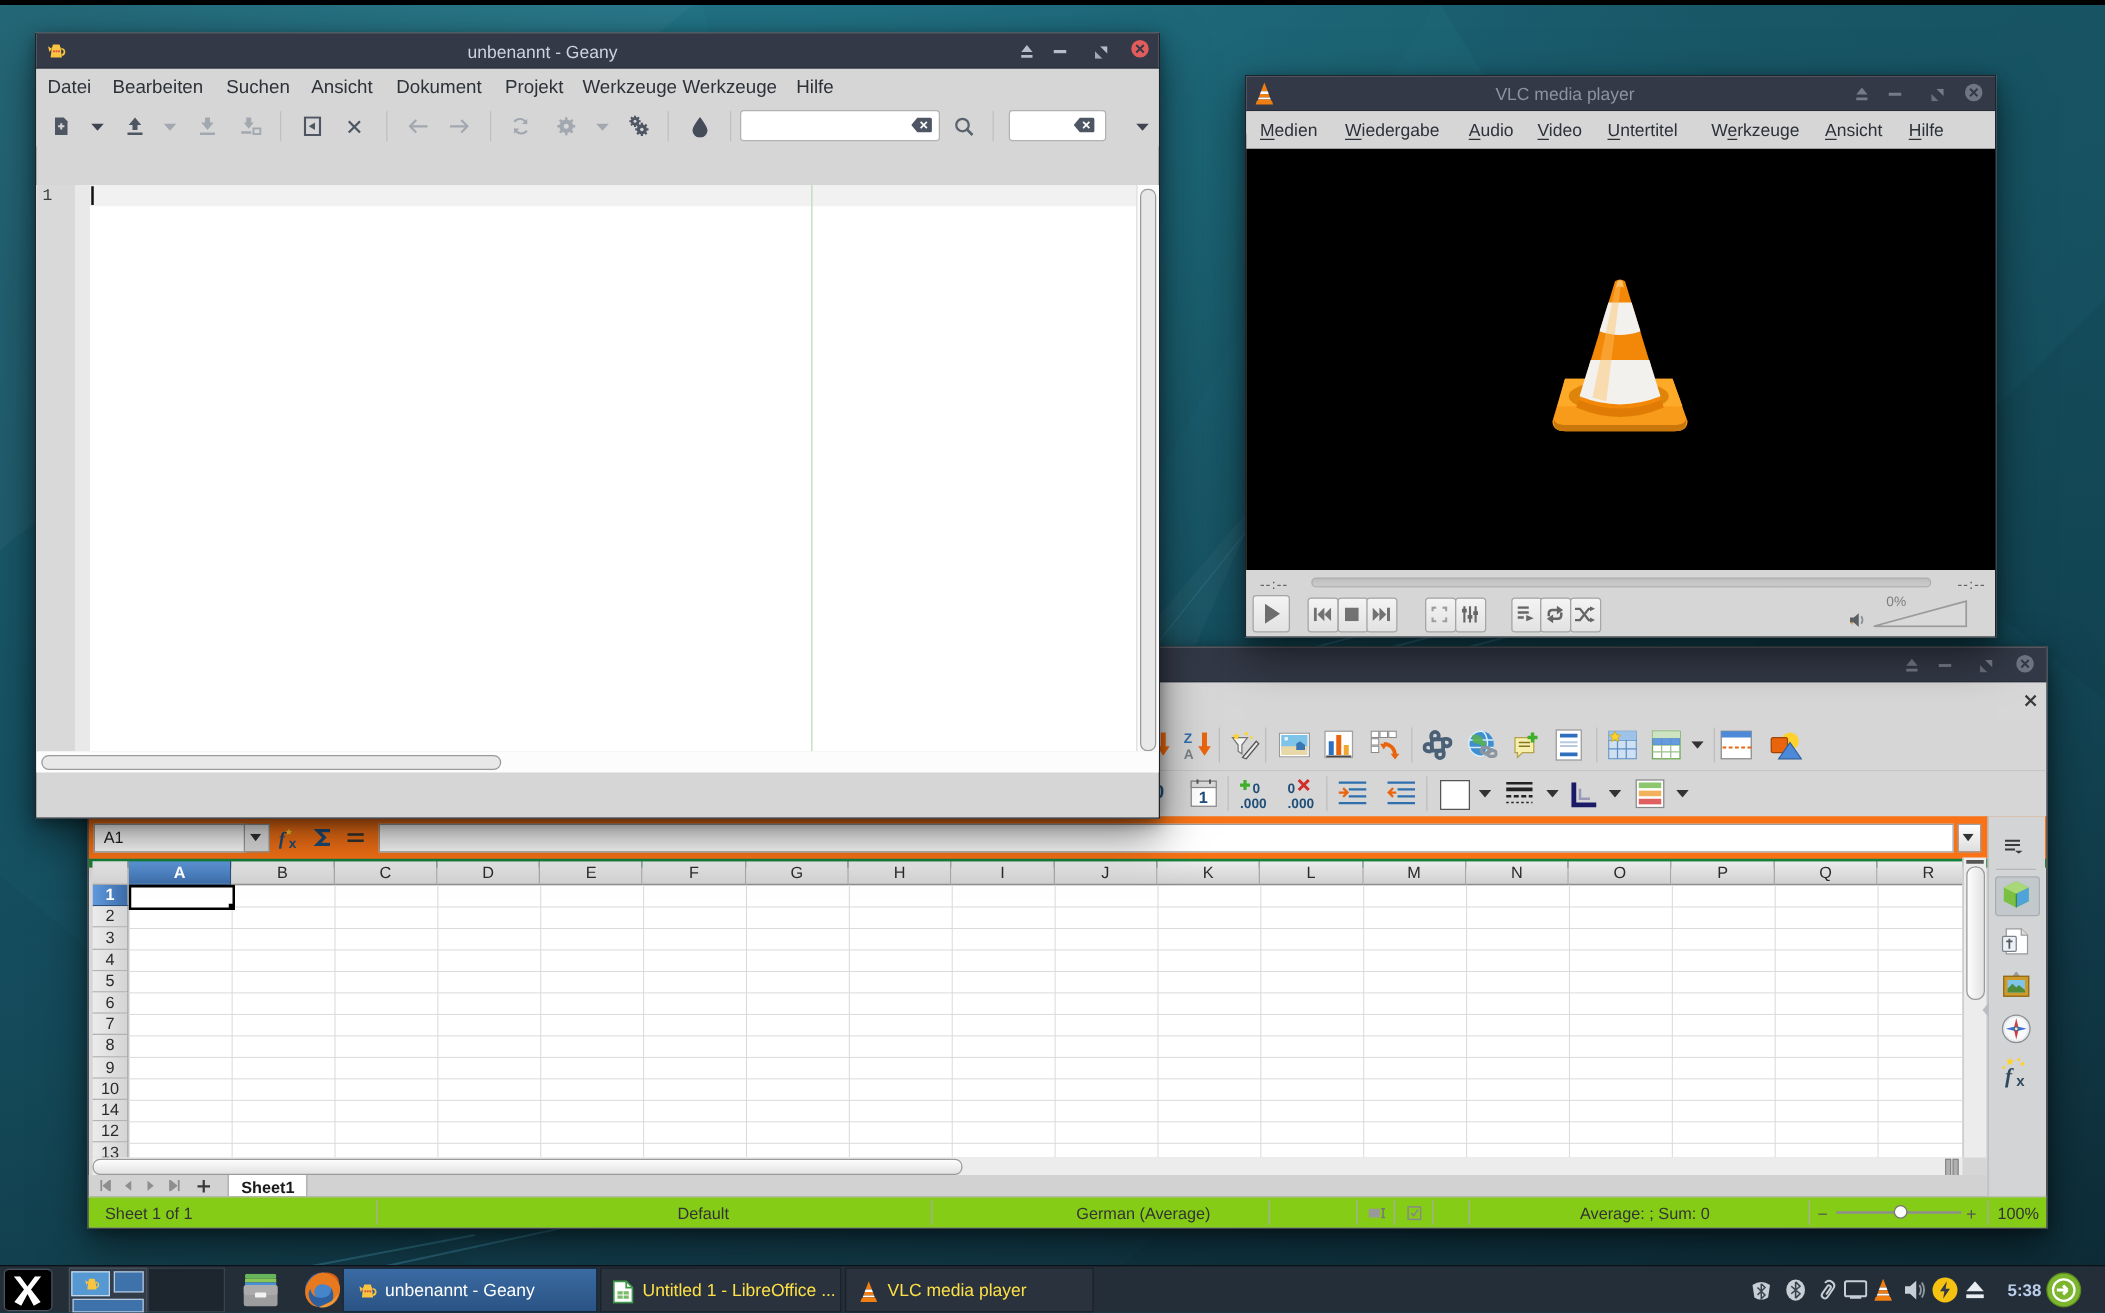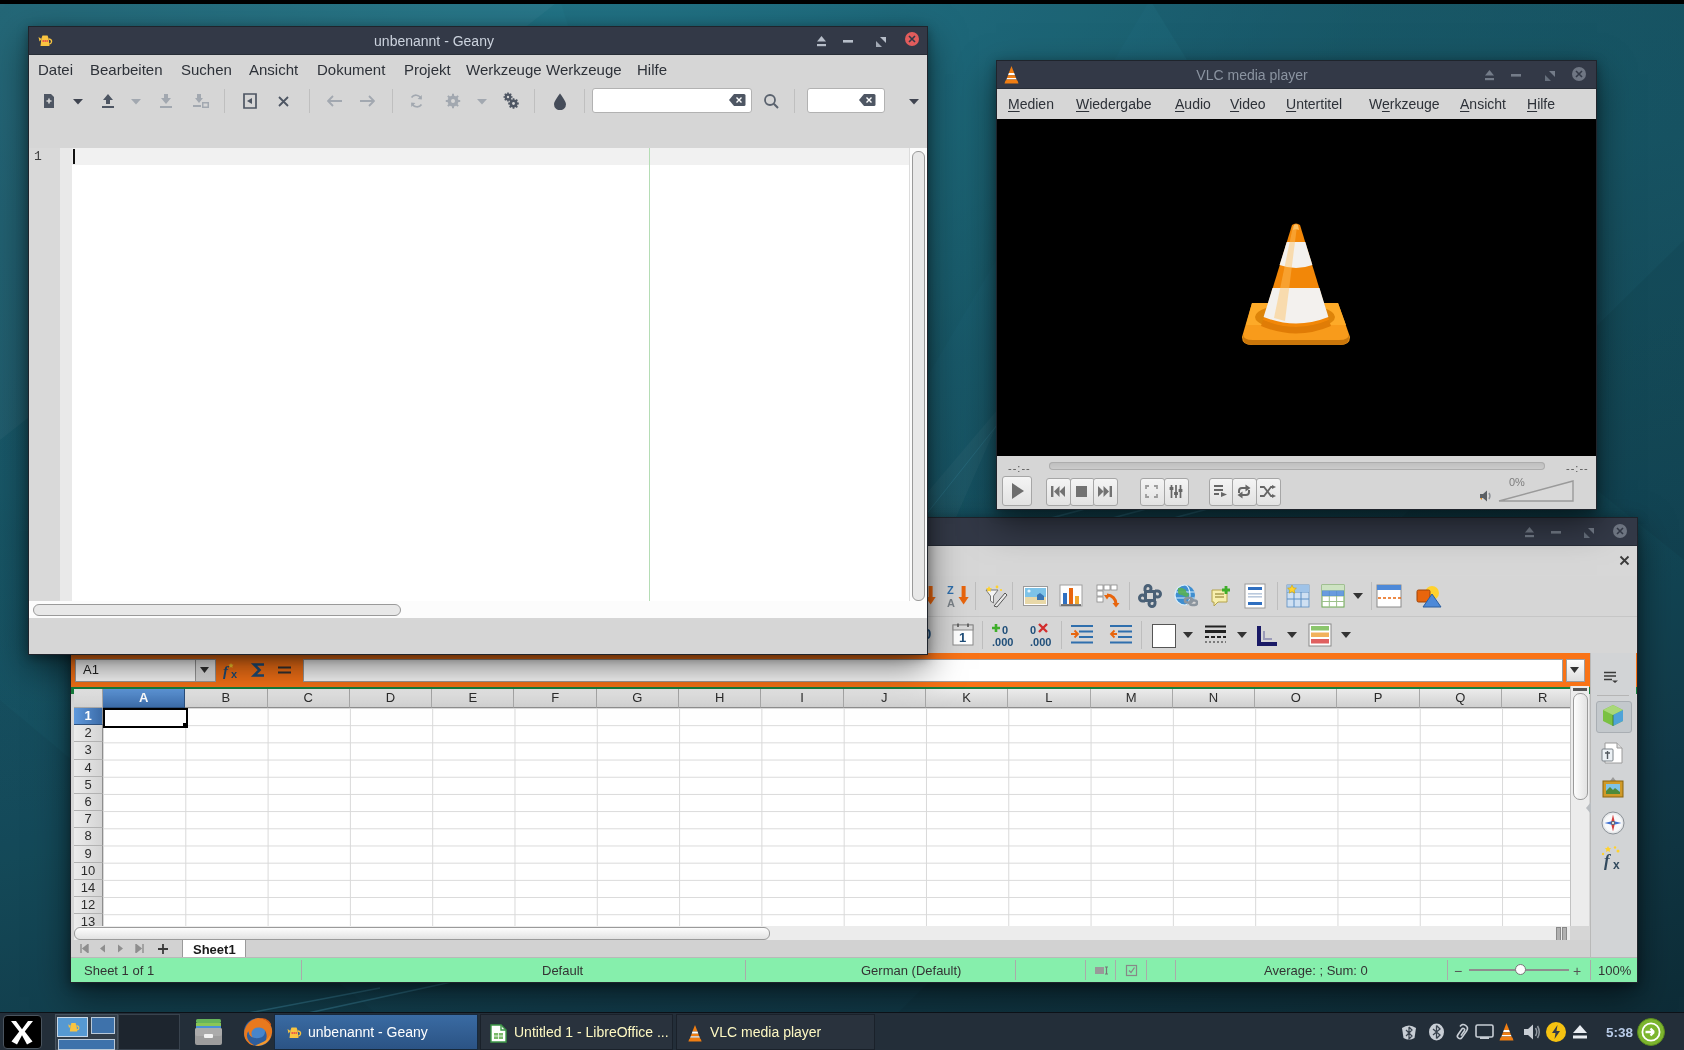--- a/index.html
+++ b/index.html
@@ -52,32 +52,32 @@
 .vbtn{position:absolute;top:22px;width:23px;height:26px;background:linear-gradient(180deg,#f4f4f4,#e2e2e2);border:1px solid #a6a6a6;border-radius:3px;}
 #vplay{left:5px;top:20px;width:28px;height:28px;}
 
 
 #calc{left:70px;top:517px;width:1566px;height:464px;background:#d6d6d6;border:1px solid #1f242c;}
 #cmenurow{position:absolute;top:28px;left:0;right:0;height:30px;background:#d7d7d7;}
 #ctool1{position:absolute;top:58px;left:0;right:0;height:40px;background:#d6d6d6;border-bottom:1px solid #c6c6c6;}
 #ctool2{position:absolute;top:99px;left:0;right:0;height:36px;background:#d6d6d6;}
 #cformula{position:absolute;top:135px;left:0;right:0;height:34px;background:#f97316;border-bottom:7px solid #15803d;}
 #cside{position:absolute;top:135px;right:1px;width:45px;bottom:25px;background:#d2d4d6;border-left:1px solid #b9b9b9;}
-#cstatus{position:absolute;left:0;right:0;bottom:0;height:24px;background:#86efac;border-top:1px solid #b9b9b9;}
+#cstatus{position:absolute;left:0;right:0;bottom:0;height:24px;background:#84cc16;border-top:1px solid #b9b9b9;}
 .cstxt{position:absolute;top:5px;font-size:13px;color:#333;}
 .csep{position:absolute;top:2px;bottom:2px;width:1px;background:#aaa;}
 .ch{float:left;width:82.3px;height:19px;box-sizing:border-box;background:linear-gradient(#ececec,#d0d0d0);border-right:1px solid #a8a8a8;border-bottom:1px solid #8e8e8e;font-size:13px;color:#2b2b2b;text-align:center;line-height:18px;}
 .ch.sel{background:linear-gradient(#609ade,#3c6ca8);color:#fff;font-weight:bold;border-right-color:#2c4f7c;border-bottom-color:#2c4f7c;}
 .rh{width:29px;height:17.2px;box-sizing:border-box;background:linear-gradient(90deg,#ececec,#d4d4d4);border-right:1px solid #8e8e8e;border-bottom:1px solid #b2b2b2;font-size:13px;color:#2b2b2b;text-align:center;line-height:16px;}
 .rh.sel{background:linear-gradient(90deg,#609ade,#3c6ca8);color:#fff;font-weight:bold;border-bottom-color:#2c4f7c;}
 
 
 #bar{position:absolute;left:0;top:1012px;width:1684px;height:38px;background:#232e39;border-top:1px solid #0c1117;}
 .tbtn{position:absolute;top:1px;height:36px;}
-.tbtxt{position:absolute;top:9px;font-size:14px;color:#fef9c3;white-space:nowrap;}
+.tbtxt{position:absolute;top:9px;font-size:14px;color:#fde047;white-space:nowrap;}
 </style>
 </head>
 <body>
 <div class="abs" id="wallpaper"></div>
 <svg class="abs" style="left:0;top:0" width="1684" height="1050" viewBox="0 0 1684 1050">
  <polygon points="0,0 560,0 0,440" fill="#ffffff" opacity="0.035"></polygon>
  <polygon points="560,0 1150,0 760,660" fill="#000000" opacity="0.02"></polygon>
  <polygon points="1150,0 1684,0 1684,560 1310,260" fill="#000000" opacity="0.045"></polygon>
  <polygon points="1684,240 1684,1050 860,1050" fill="#000000" opacity="0.05"></polygon>
  <polygon points="0,700 0,1050 420,1050" fill="#000000" opacity="0.04"></polygon>
@@ -378,21 +378,21 @@
         <path d="M6 1 L6 11 M1 6 L11 6" stroke="#3a3a3a" stroke-width="1.8"></path>
       </svg>
   <div class="abs" style="left:111px;top:0;width:64px;height:18px;background:#fff;border:1px solid #9a9a9a;border-top:none;box-sizing:border-box"></div>
   <span class="abs" style="left:122px;top:2px;font-size:13px;font-weight:bold;color:#1a1a1a">Sheet1</span>
  </div>
  <div id="cstatus">
   <span class="cstxt" style="left:13px">Sheet 1 of 1</span>
   <div class="csep" style="left:230px"></div>
   <span class="cstxt" style="left:471px">Default</span>
   <div class="csep" style="left:674px"></div>
-  <span class="cstxt" style="left:790px">German (Default)</span>
+  <span class="cstxt" style="left:790px">German (Average)</span>
   <div class="csep" style="left:944px"></div>
   <div class="csep" style="left:1014px"></div>
   <svg class="abs" style="left:1023px;top:8px" width="15" height="9" viewBox="0 0 15 9">
         <rect x="1" y="1" width="9" height="7" fill="#999"></rect>
         <path d="M12.5 1 L12.5 8 M11 1 L14 1 M11 8 L14 8" stroke="#777" stroke-width="1.2"></path>
       </svg>
   <div class="csep" style="left:1044px"></div>
   <svg class="abs" style="left:1054px;top:6px" width="13" height="13" viewBox="0 0 13 13">
         <rect x="1.5" y="1.5" width="10" height="10" fill="none" stroke="#888" stroke-width="1.2"></rect>
         <path d="M4 6.5 L6 8.5 L9.5 3.5" stroke="#888" fill="none" stroke-width="1.3"></path>

